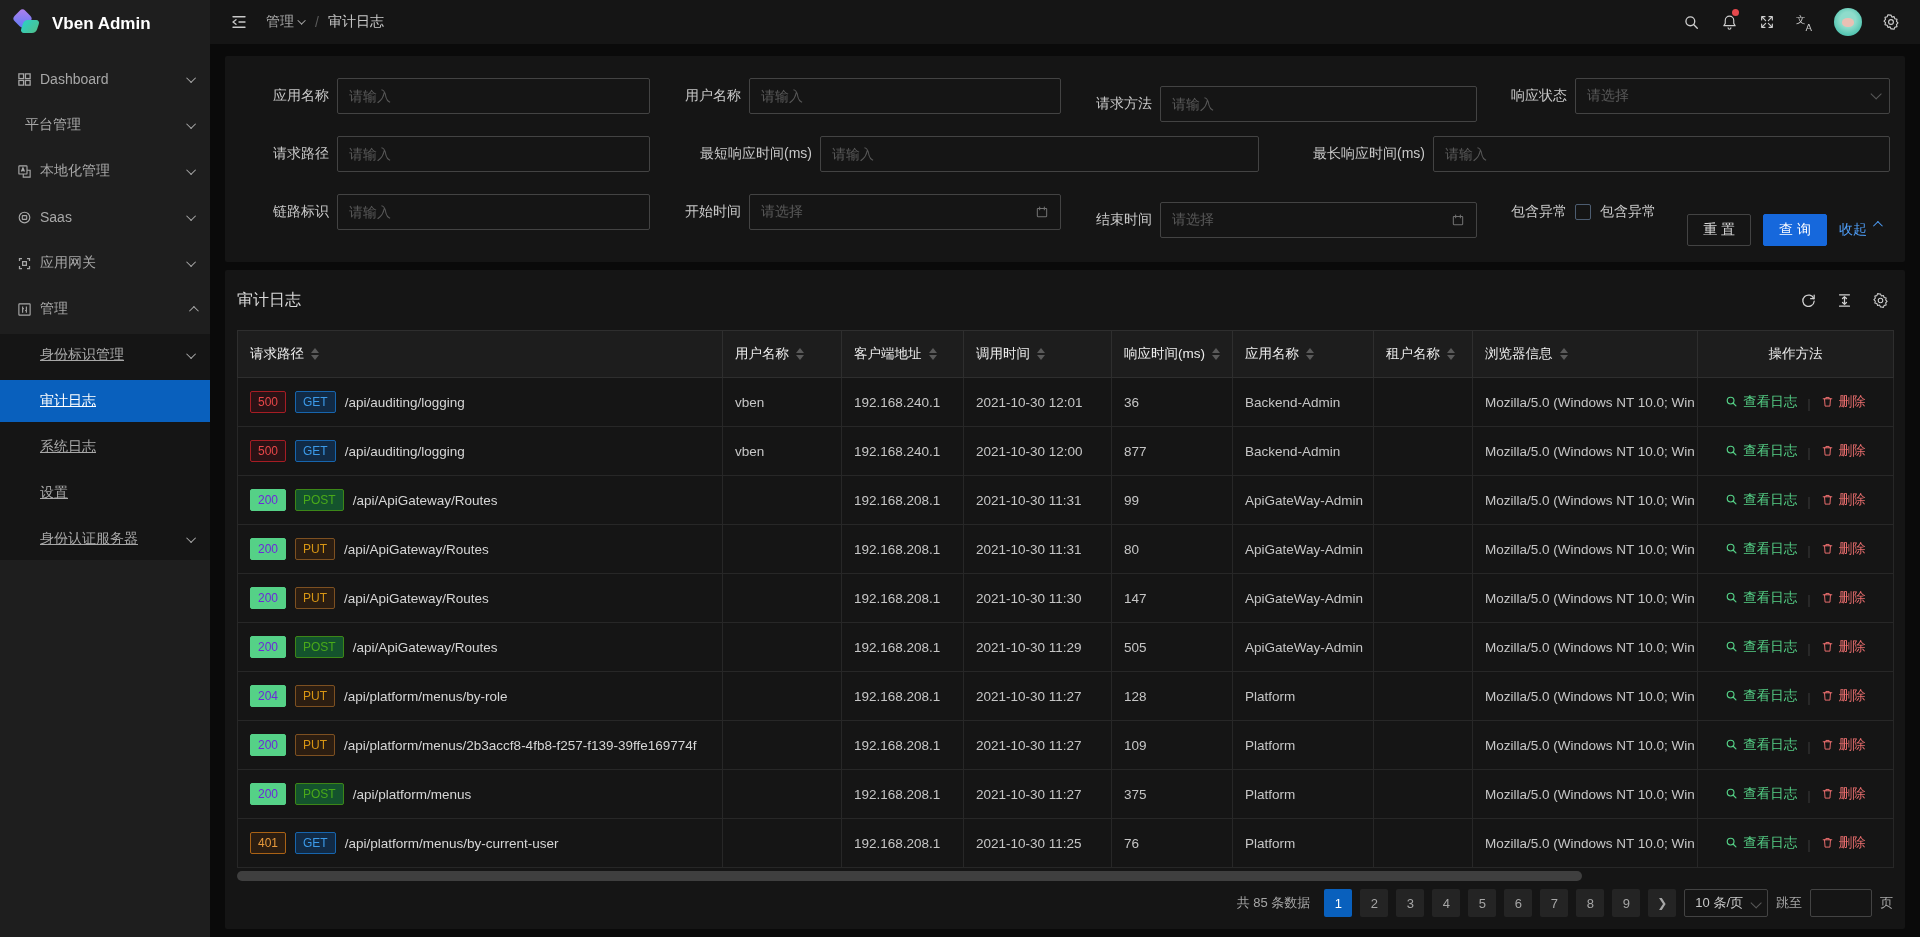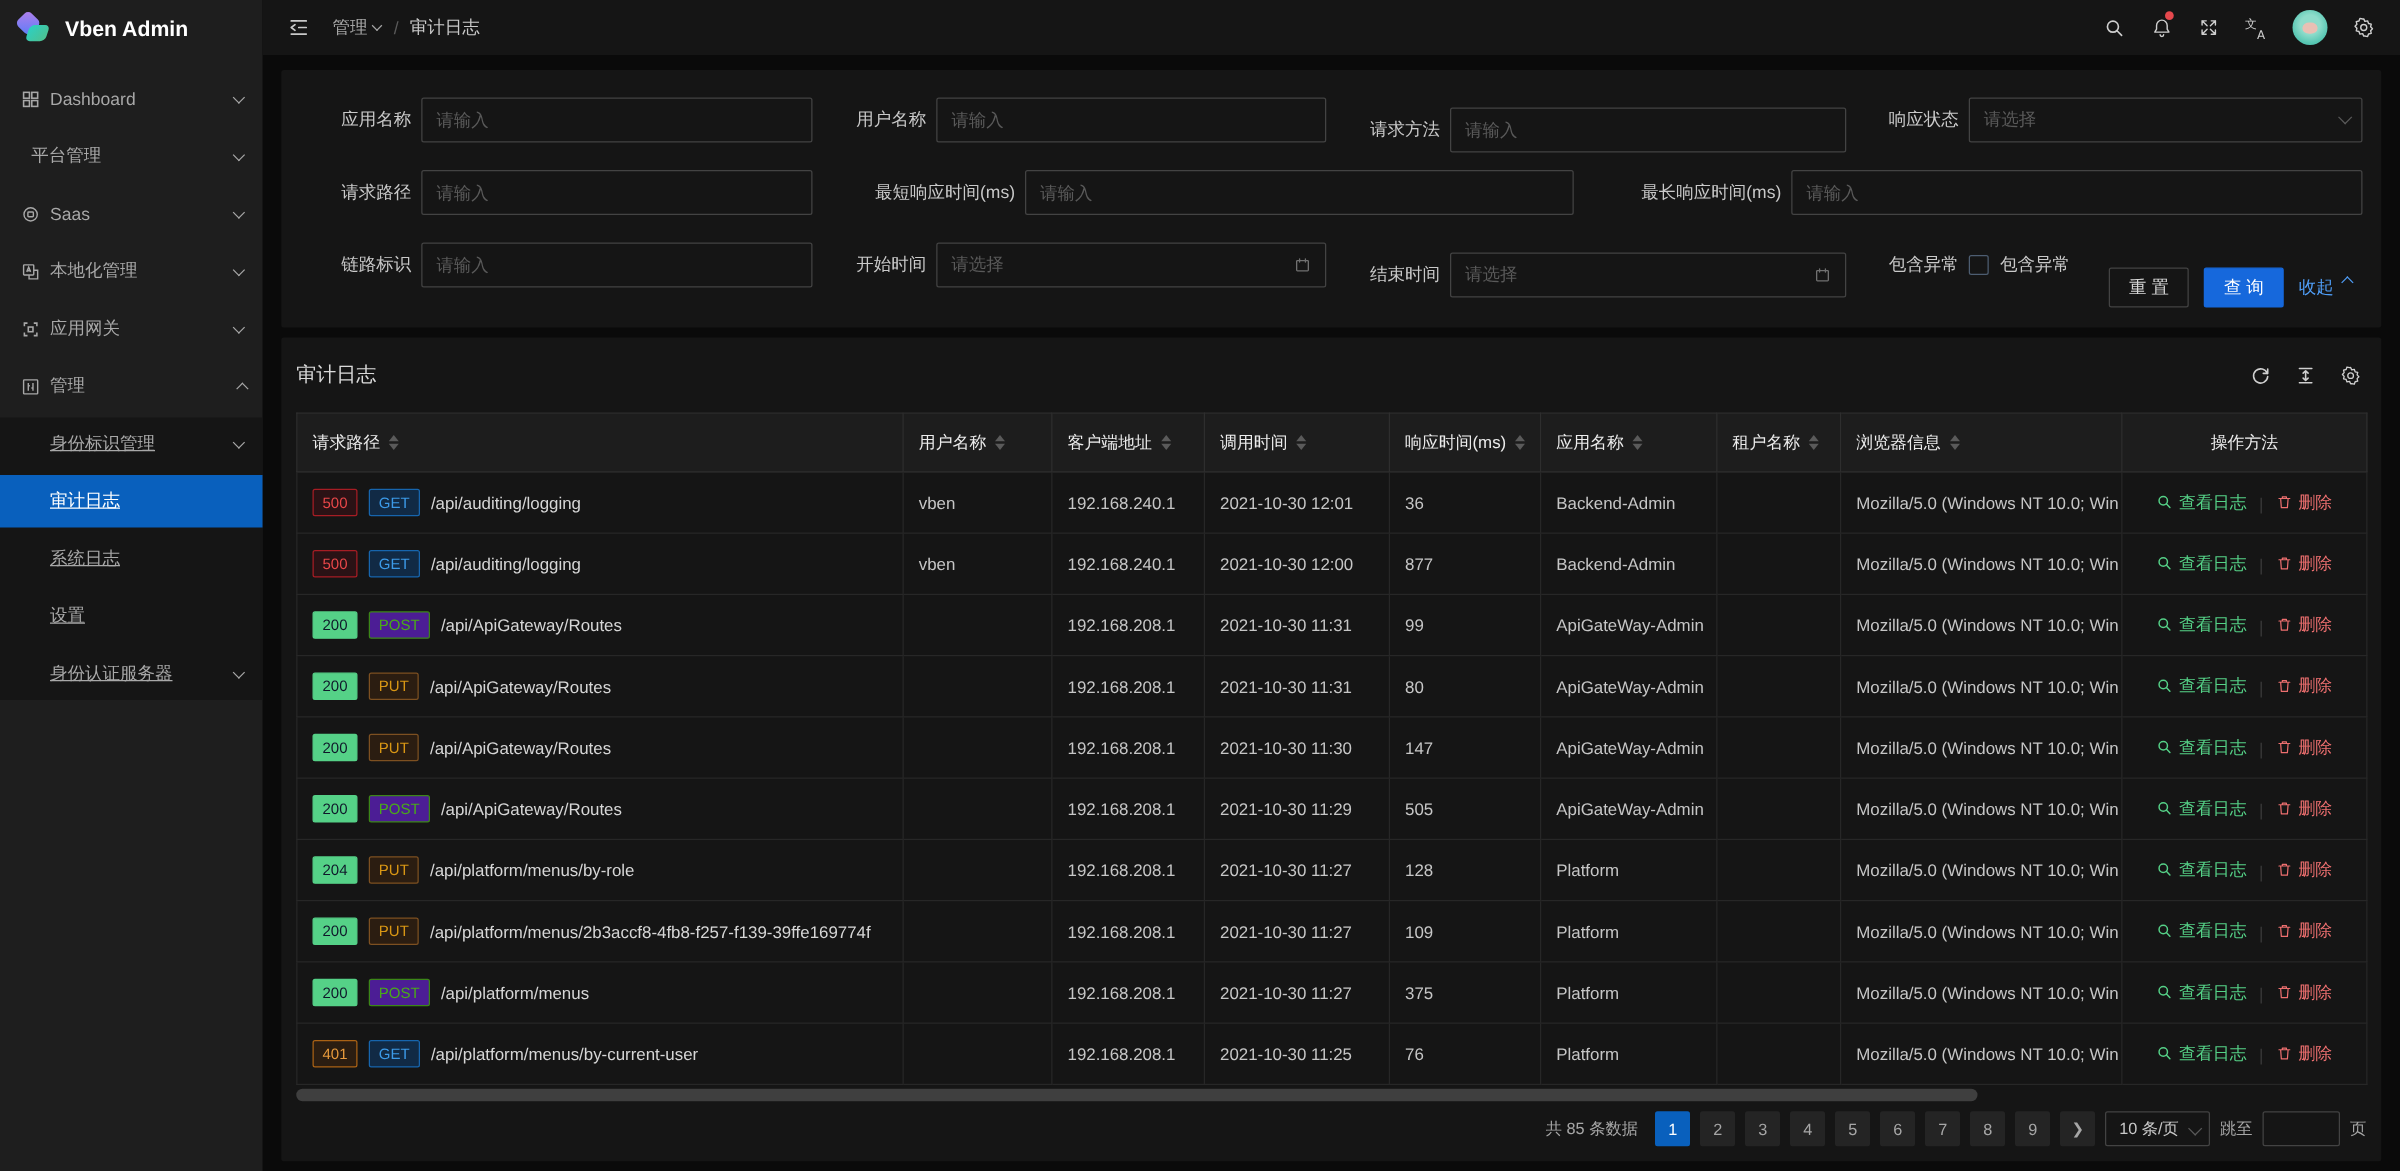--- a/index.html
+++ b/index.html
@@ -95,25 +95,25 @@
   .sorters { display:flex; flex-direction:column; gap:2px; cursor:pointer; }
   .car { width:0; height:0; border-left:4px solid transparent; border-right:4px solid transparent; }
   .car.u { border-bottom:5px solid #5a5a5a; }
   .car.d { border-top:5px solid #5a5a5a; }
   tbody td { height:49px; padding:0 12px; font-size:13.5px; color:#c6c6c6;
              border-bottom:1px solid #272727; border-left:1px solid #272727; border-right:1px solid #272727;
              white-space:nowrap; overflow:hidden; }
   .cellflex { display:flex; align-items:center; gap:9px; }
   .tag { height:22px; line-height:20px; padding:0 7px; border-radius:2px; font-size:12px;
          border:1px solid transparent; flex:none; }
-  .tag-s200, .tag-s204 { background:#55d187; border-color:#55d187; color:#0f172a; }
+  .tag-s200, .tag-s204 { background:#55d187; border-color:#55d187; color:#6d28d9; }
   .tag-s500 { background:#2a1215; border-color:#a61d24; color:#e84749; }
   .tag-s401 { background:#2b1d11; border-color:#aa6215; color:#e89a3c; }
   .tag-GET  { background:#112a45; border-color:#1765ad; color:#3c9ae8; }
-  .tag-POST { background:#4c1d95; border-color:#3c8618; color:#49aa19; }
+  .tag-POST { background:#14532d; border-color:#3c8618; color:#49aa19; }
   .tag-PUT  { background:#2b1d11; border-color:#7d5021; color:#d89614; }
   .path-text { color:#d6d6d6; }
   td.center { text-align:center; }
   .act-link { display:inline-flex; align-items:center; gap:5px; cursor:pointer; font-size:13.5px; }
   .act-view { color:#55d187; }
   .act-del { color:#ed6f6f; }
   .act-sep { color:#3a3a3a; margin:0 10px; }
   .hscroll { height:10px; margin-top:3px; flex:none; position:relative; }
   .hthumb { position:absolute; left:0; top:0; height:10px; width:1345px; border-radius:5px; background:#3f3f3f; cursor:pointer; }
 
@@ -159,36 +159,36 @@
           <span>Dashboard</span>
           <span class="chev down"></span>
         </div>
         <div class="menu-item no-icon">
           <span>平台管理</span>
           <span class="chev down"></span>
         </div>
         <div class="menu-item">
           <span class="mi-icon">
             <svg width="15" height="15" viewBox="0 0 24 24" fill="none" stroke="currentColor" stroke-width="1.8">
-              <circle cx="12" cy="12" r="8.5"></circle>
-              <rect x="8.5" y="9" width="7" height="6" rx="1"></rect>
-            </svg>
-          </span>
-          <span>Saas</span>
-          <span class="chev down"></span>
-        </div>
-        <div class="menu-item">
-          <span class="mi-icon">
-            <svg width="15" height="15" viewBox="0 0 24 24" fill="none" stroke="currentColor" stroke-width="1.8">
               <rect x="3" y="3" width="13" height="13" rx="1"></rect>
               <path d="M7 12l2.5-6 2.5 6M8 10.5h3"></path>
               <path d="M16 10h5v11h-11v-5"></path>
             </svg>
           </span>
           <span>本地化管理</span>
+          <span class="chev down"></span>
+        </div>
+        <div class="menu-item">
+          <span class="mi-icon">
+            <svg width="15" height="15" viewBox="0 0 24 24" fill="none" stroke="currentColor" stroke-width="1.8">
+              <circle cx="12" cy="12" r="8.5"></circle>
+              <rect x="8.5" y="9" width="7" height="6" rx="1"></rect>
+            </svg>
+          </span>
+          <span>Saas</span>
           <span class="chev down"></span>
         </div>
         <div class="menu-item">
           <span class="mi-icon">
             <svg width="15" height="15" viewBox="0 0 24 24" fill="none" stroke="currentColor" stroke-width="2">
               <path d="M8 4H4v4M16 4h4v4M20 16v4h-4M8 20H4v-4"></path>
               <rect x="9" y="9" width="6" height="6"></rect>
             </svg>
           </span>
           <span>应用网关</span>

